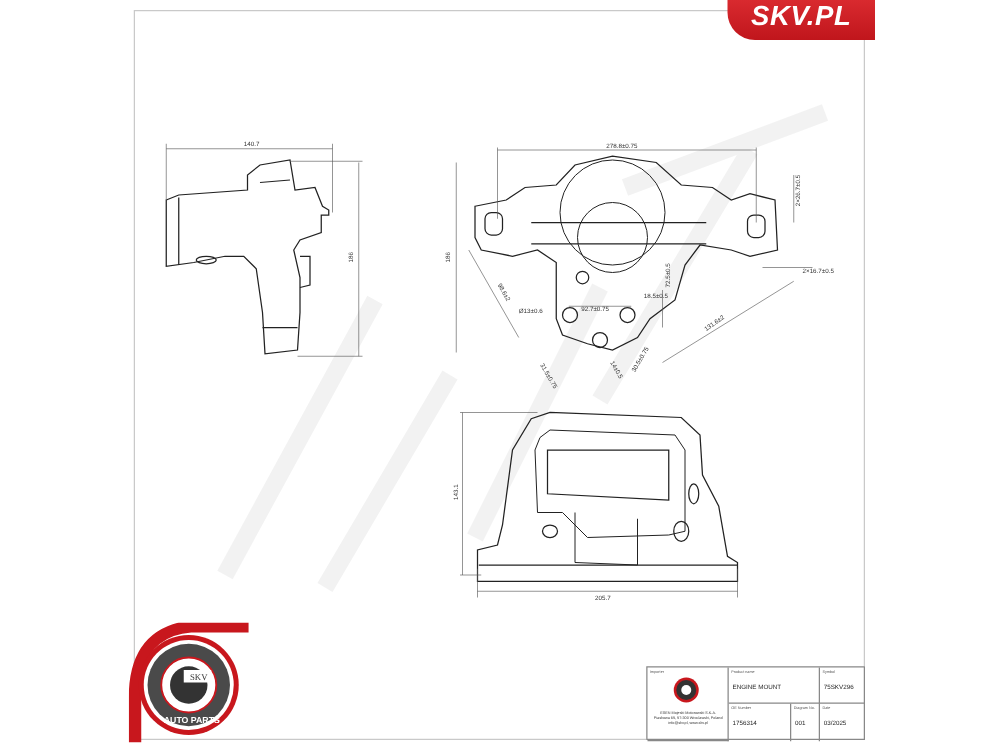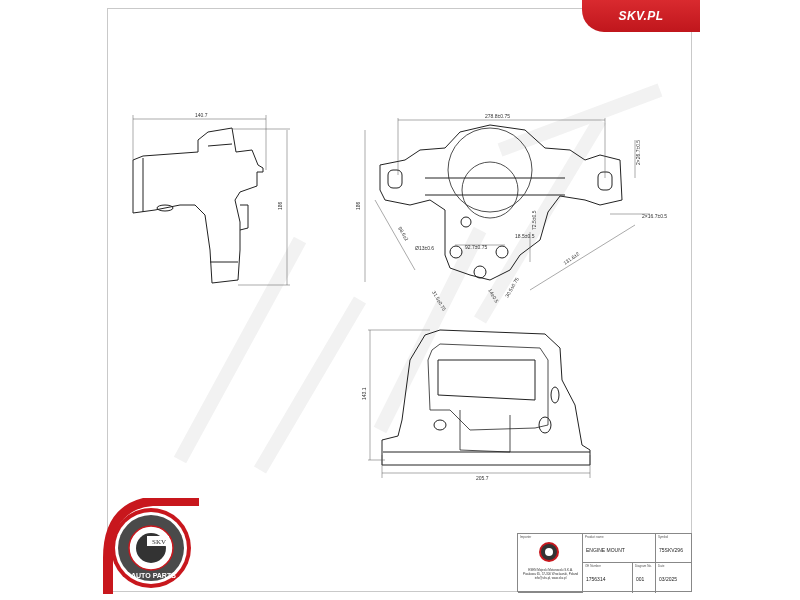--- a/index.html
+++ b/index.html
@@ -1,18 +1,18 @@
 <!DOCTYPE html>
 <html><head>
 <meta charset="utf-8">
 <style>
   html,body{margin:0;padding:0;background:#ffffff;}
   body{width:800px;height:600px;position:relative;overflow:hidden;font-family:"Liberation Sans",sans-serif;}
   .frame{position:absolute;left:107px;top:8px;width:585px;height:584px;border:1px solid #c9c9c9;box-sizing:border-box;}
-  .brand{position:absolute;left:582px;top:0;width:118px;height:32px;background:linear-gradient(180deg,#d92a2f,#c0161c);border-bottom-left-radius:22px;color:#fff;font-weight:bold;font-style:italic;font-size:12px;display:flex;align-items:center;justify-content:center;letter-spacing:0.5px;}
+  .brand{position:absolute;left:582px;top:0;width:118px;height:32px;background:linear-gradient(180deg,#d92a2f,#c0161c);border-bottom-left-radius:22px;color:#fff;font-weight:bold;font-style:italic;font-size:22px;display:flex;align-items:flex-start;justify-content:center;letter-spacing:0.5px;}
   svg.drw{position:absolute;left:0;top:0;}
   .dim{font-family:"Liberation Sans",sans-serif;font-size:5px;fill:#333;}
   .tb{position:absolute;left:517px;top:533px;width:175px;height:59px;border:1px solid #888;box-sizing:border-box;background:#fff;}
   .tb .cell{position:absolute;border-right:1px solid #888;border-bottom:1px solid #888;box-sizing:border-box;}
   .tb .lbl{font-size:3px;color:#555;position:absolute;left:2px;top:1px;}
   .tb .val{font-size:5px;color:#222;position:absolute;left:3px;top:13px;}
   .badge{position:absolute;left:103px;top:498px;width:96px;height:96px;}
 </style>
 </head>
 <body>

